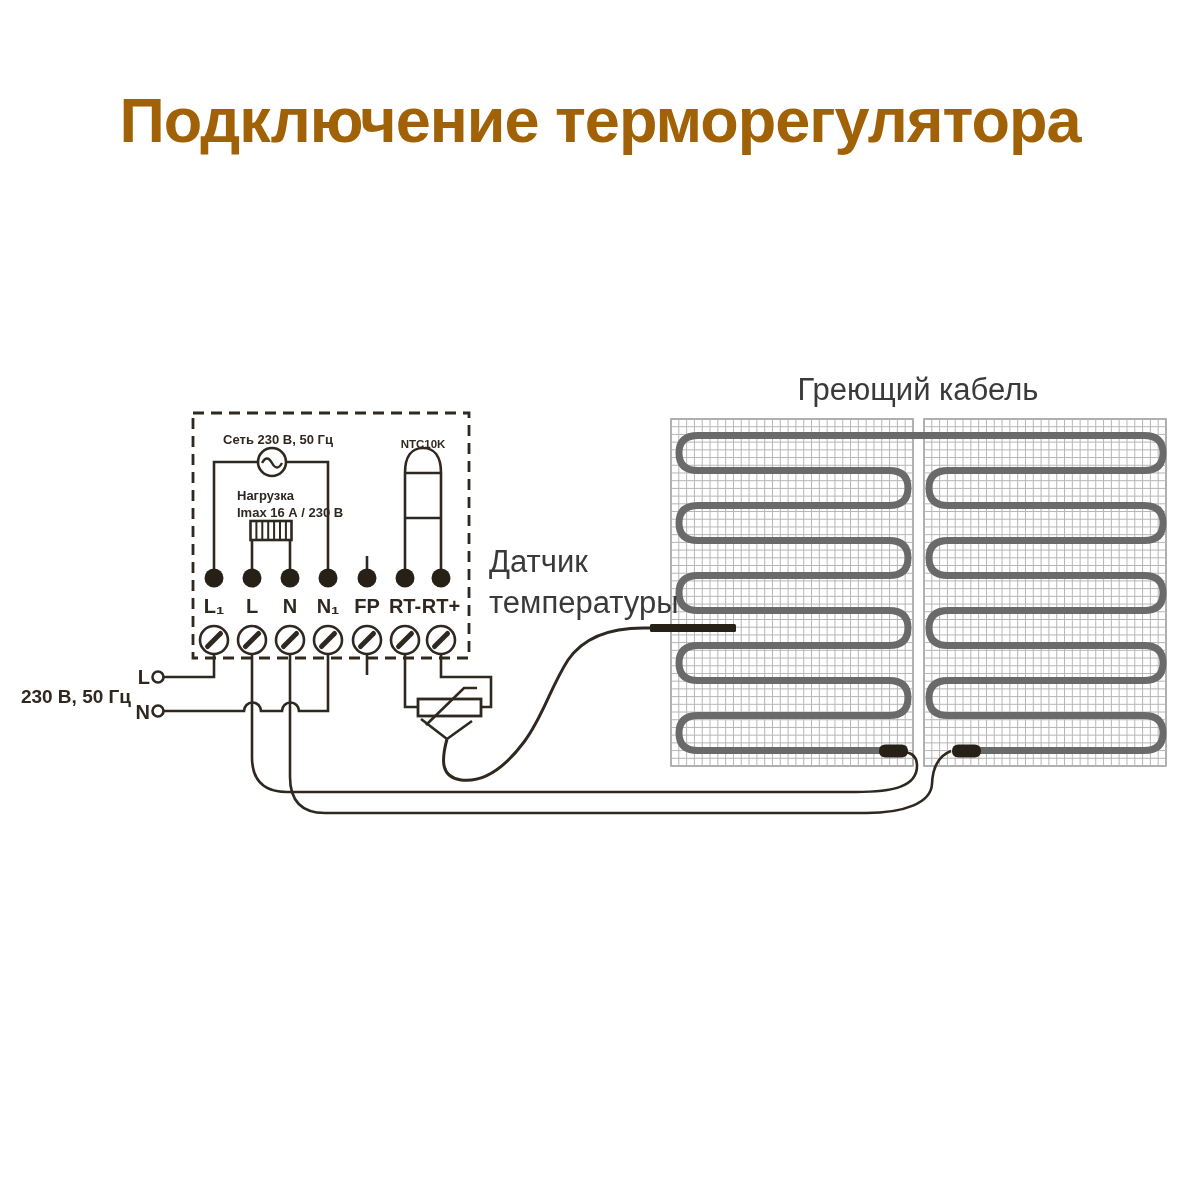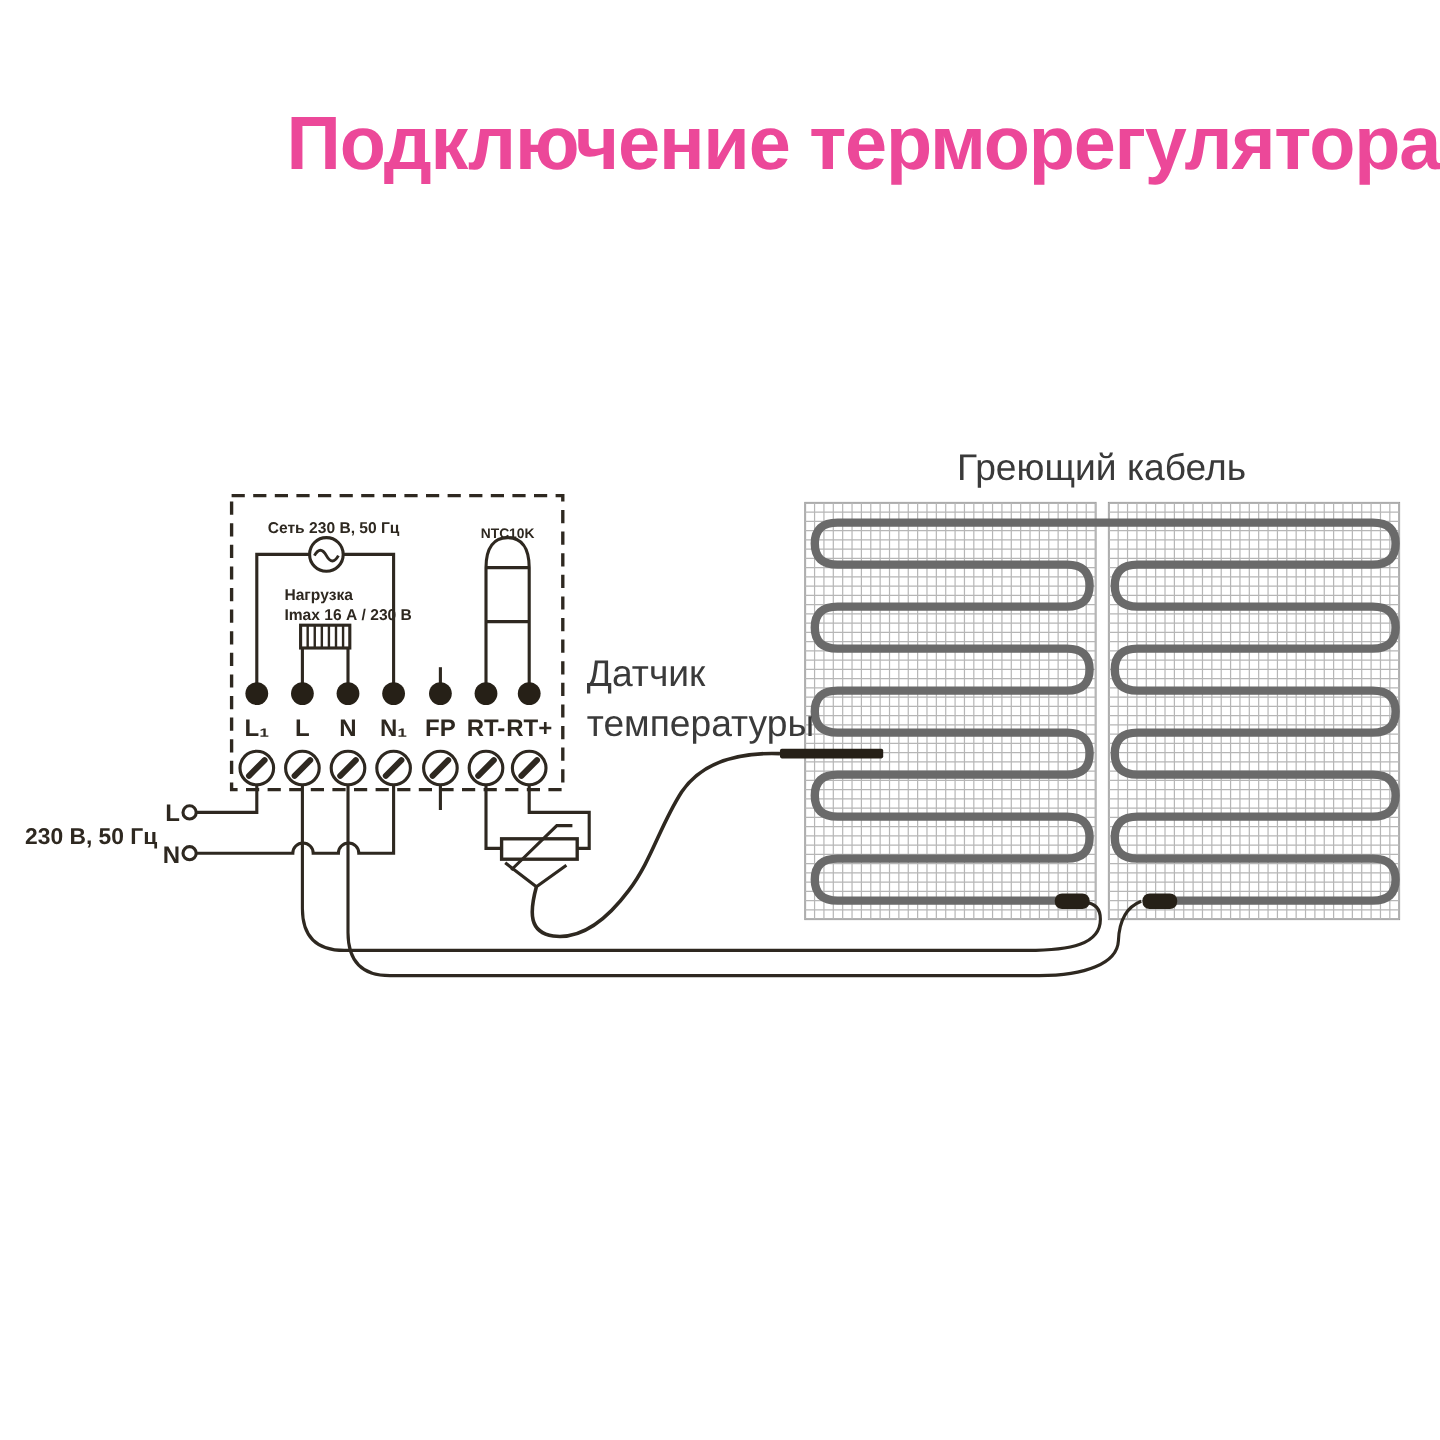--- a/index.html
+++ b/index.html
@@ -2,22 +2,22 @@
 <html><head>
 <meta charset="utf-8">
 <style>
   html,body{margin:0;padding:0;}
   body{
     width:1200px;height:1200px;position:relative;background:#ffffff;
     font-family:"Liberation Sans","DejaVu Sans",sans-serif;overflow:hidden;
   }
   h1.title{
     position:absolute;top:84px;left:0;right:0;margin:0;
-    text-align:right;font-weight:bold;font-size:63px;letter-spacing:-1px;
-    color:#ec4899;
+    text-align:center;font-weight:bold;font-size:63px;letter-spacing:-1px;
+    color:#a16207;
   }
   svg.diagram{position:absolute;left:0;top:0;}
   .t-small{font:bold 13px "Liberation Sans","DejaVu Sans",sans-serif;}
   .t-tiny{font:bold 11.5px "Liberation Sans","DejaVu Sans",sans-serif;}
   .t-term{font:bold 20px "Liberation Sans","DejaVu Sans",sans-serif;}
   .t-mains{font:bold 19px "Liberation Sans","DejaVu Sans",sans-serif;}
   .t-big{font:31px "Liberation Sans","DejaVu Sans",sans-serif;}
 </style>
 </head>
 <body>

